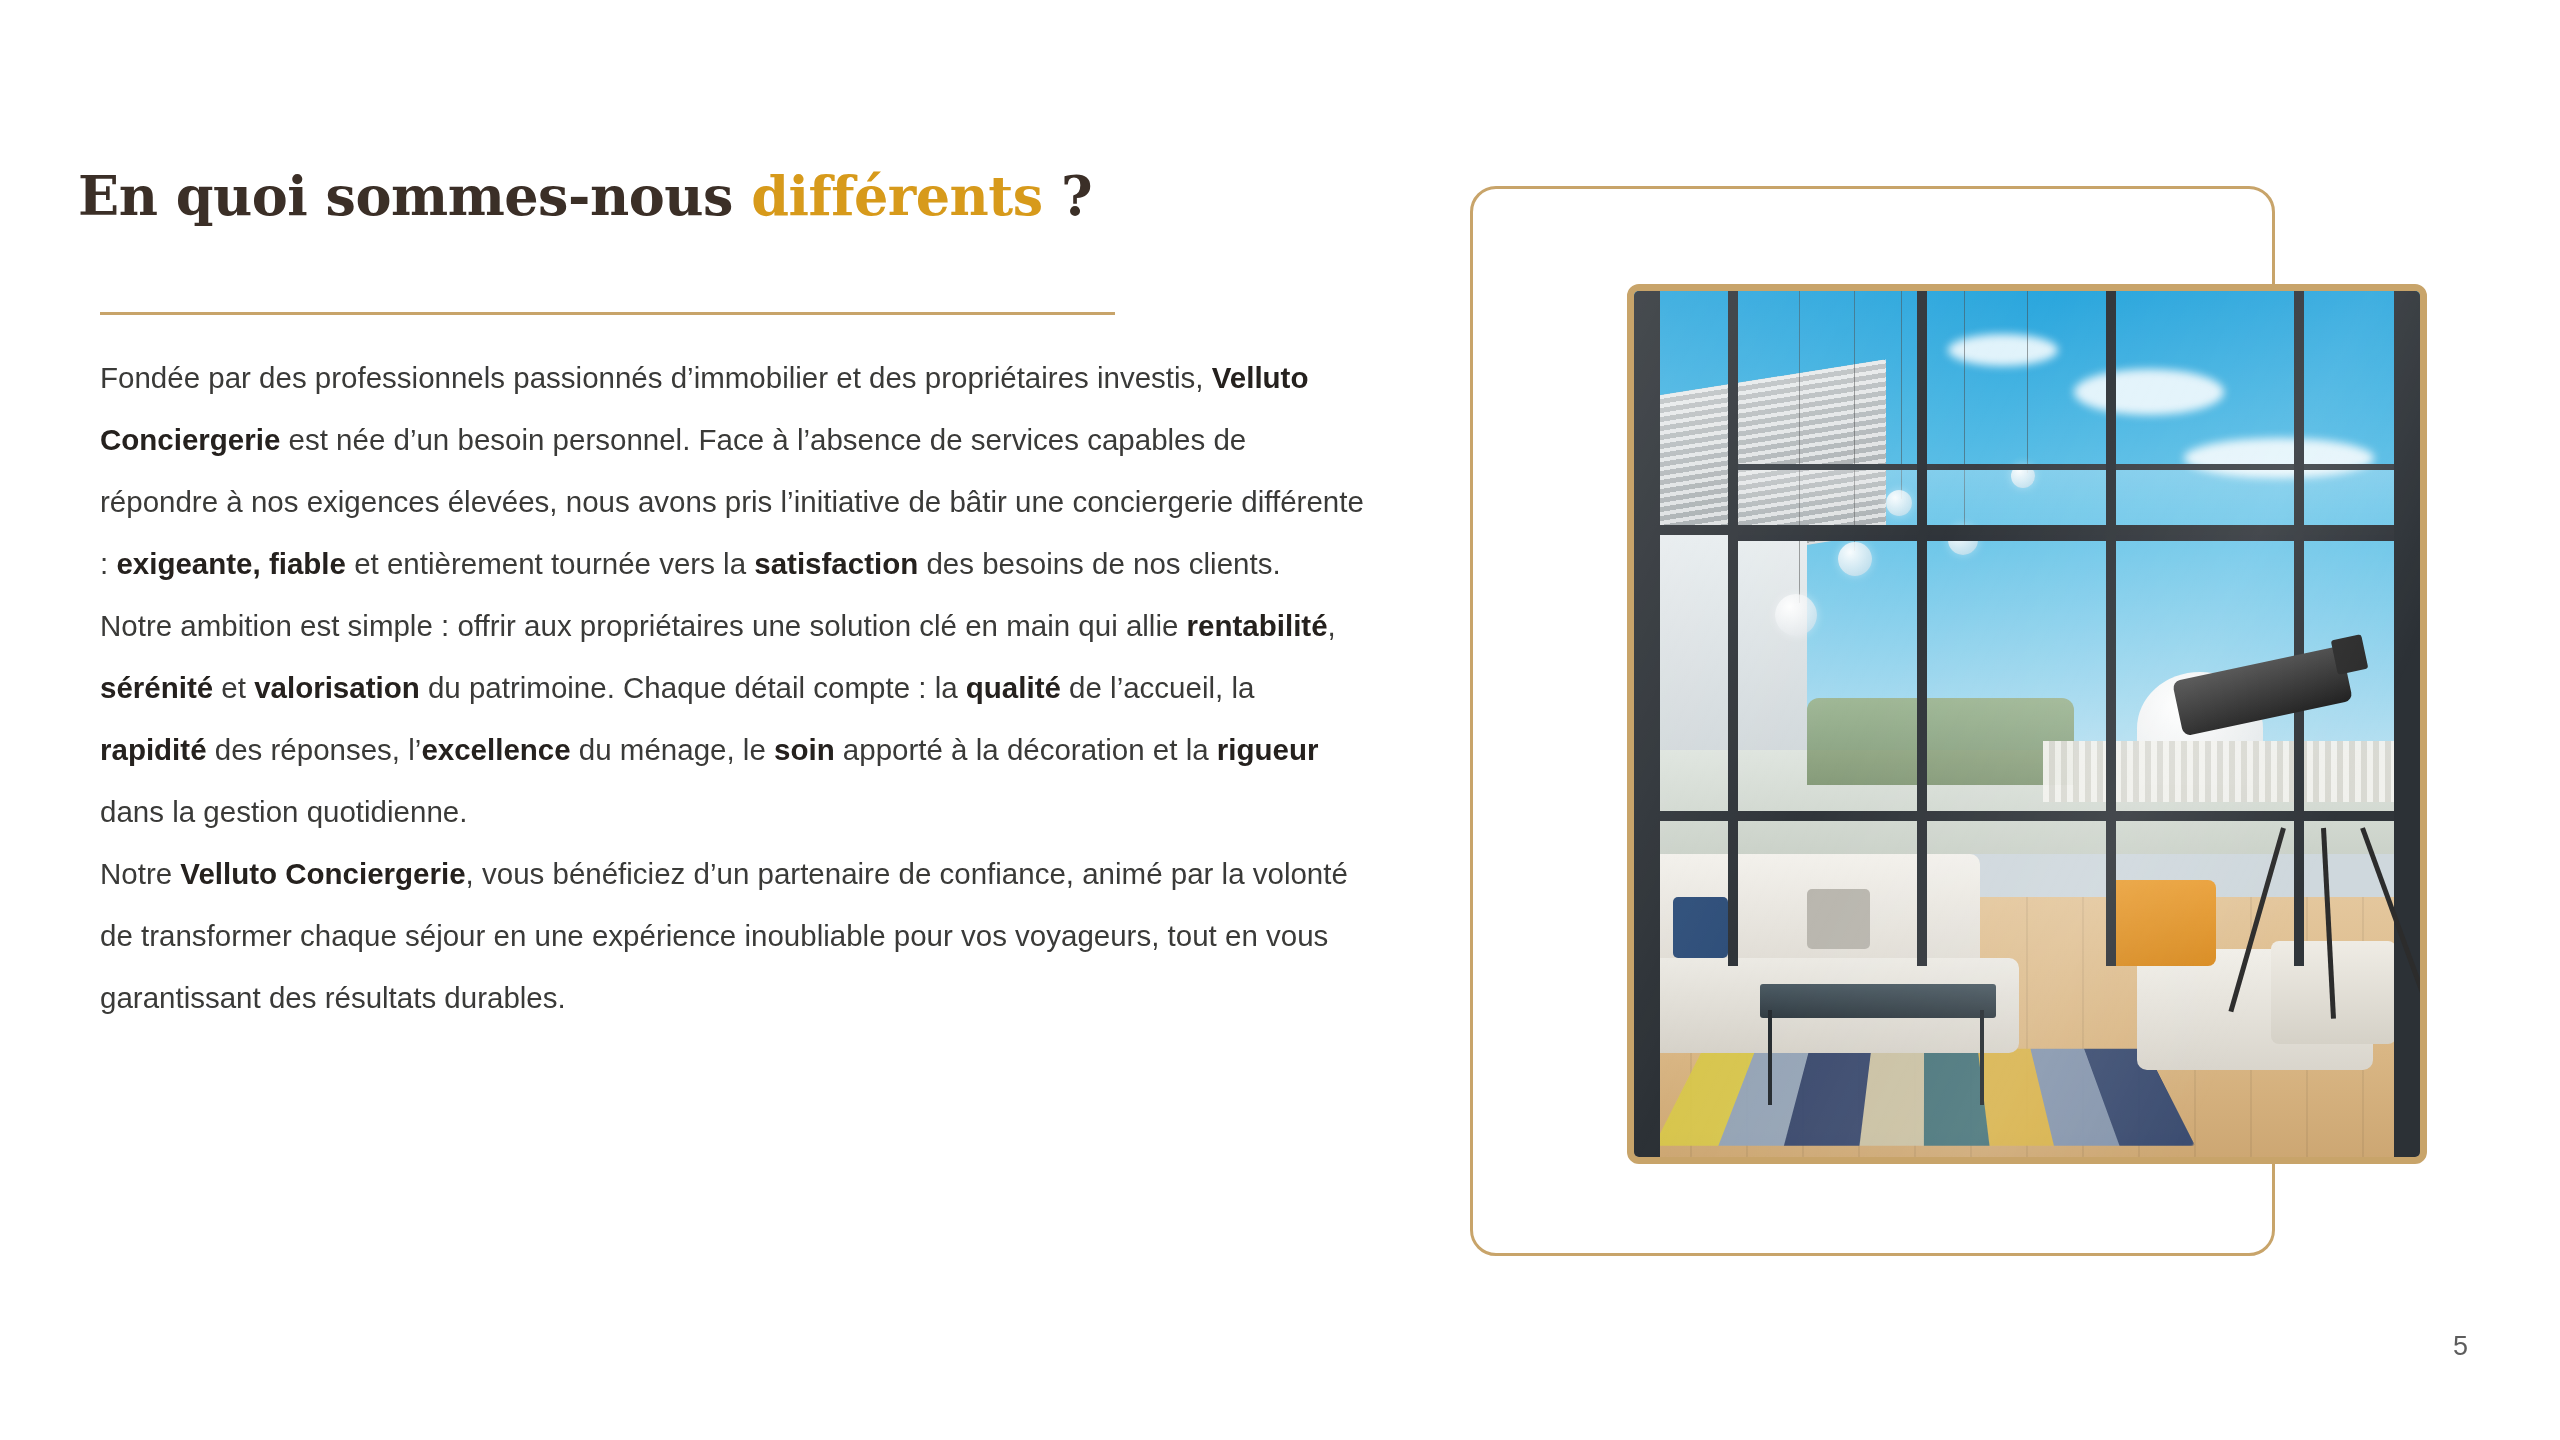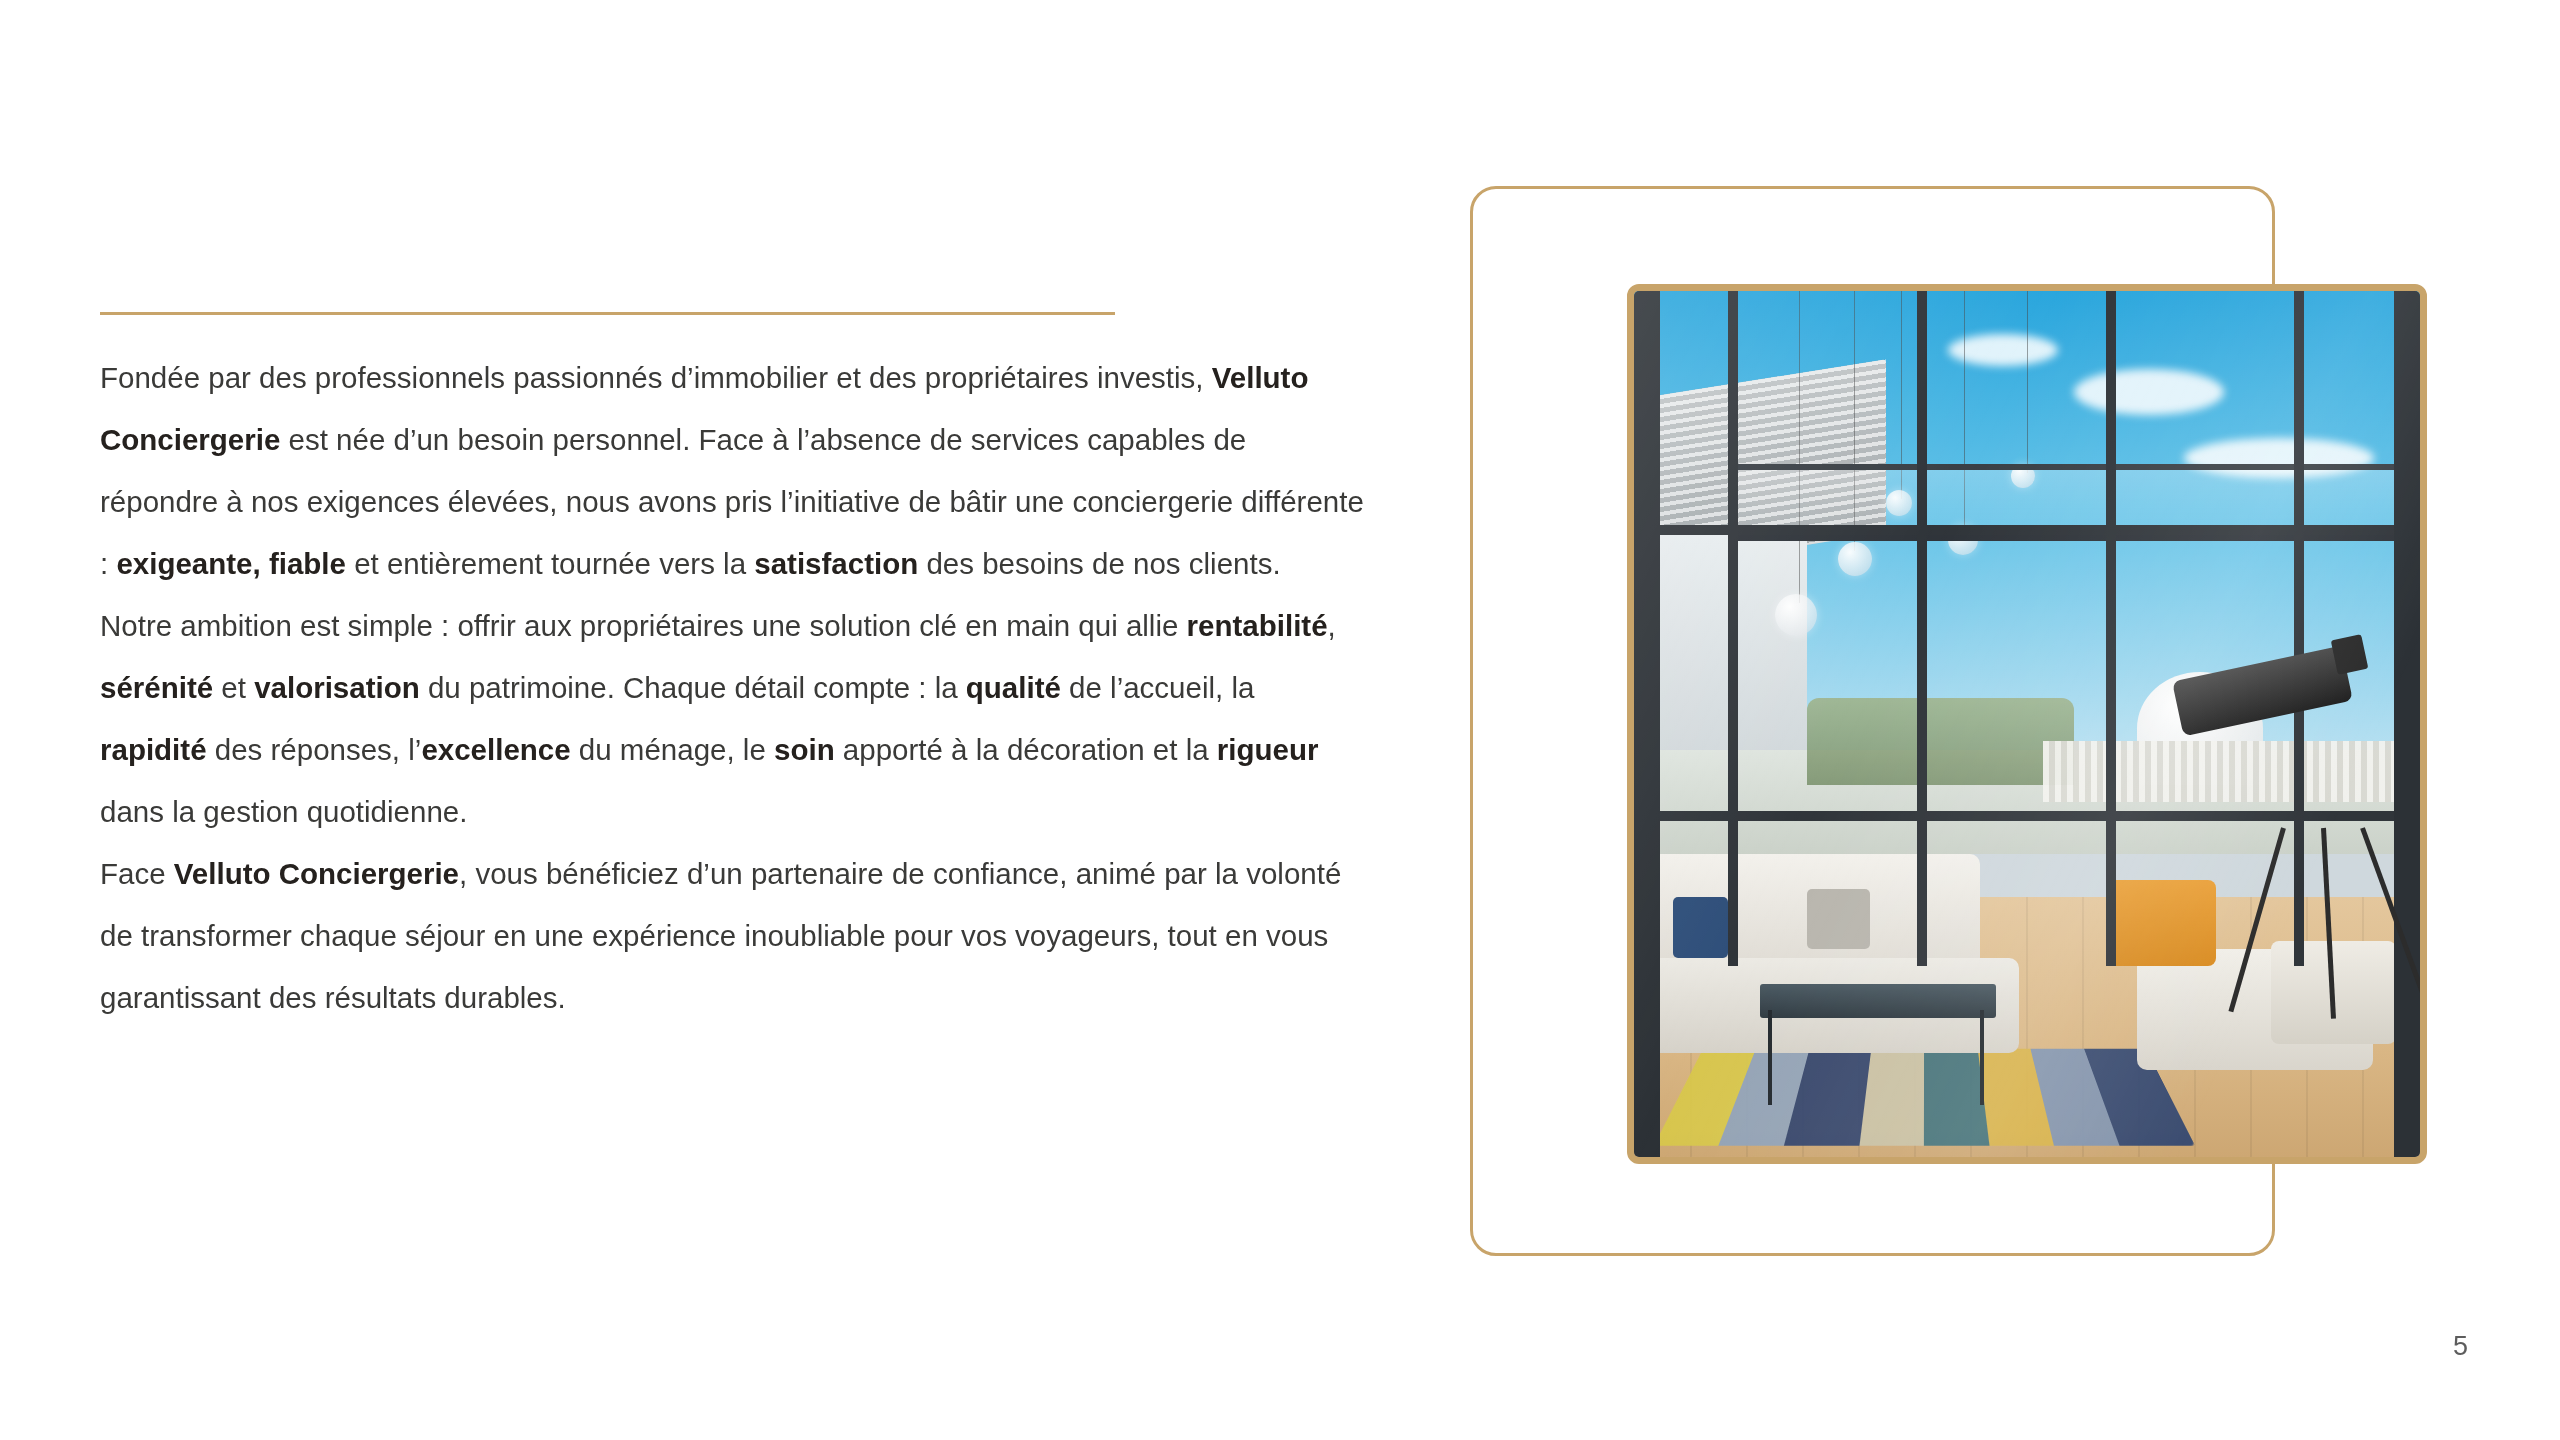--- a/index.html
+++ b/index.html
@@ -333,27 +333,30 @@
     bottom: 78px;
     font-size: 27px;
     color: #5d5d5d;
   }
 </style>
 </head>
 <body>
 
 <div class="slide">
 
+  <h1 class="title">
+    <span>En quoi sommes-nous </span><span class="accent">différents</span><span> ?</span>
+  </h1>
 
   <div class="divider"></div>
 
   <div class="body-text">
     <p><span>Fondée par des professionnels passionnés d’immobilier et des propriétaires investis, </span><b>Velluto Conciergerie</b><span> est née d’un besoin personnel. Face à l’absence de services capables de répondre à nos exigences élevées, nous avons pris l’initiative de bâtir une conciergerie différente : </span><b>exigeante, fiable</b><span> et entièrement tournée vers la </span><b>satisfaction</b><span> des besoins de nos clients.</span></p>
     <p><span>Notre ambition est simple : offrir aux propriétaires une solution clé en main qui allie </span><b>rentabilité</b><span>, </span><b>sérénité</b><span> et </span><b>valorisation</b><span> du patrimoine. Chaque détail compte : la </span><b>qualité</b><span> de l’accueil, la </span><b>rapidité</b><span> des réponses, l’</span><b>excellence</b><span> du ménage, le </span><b>soin</b><span> apporté à la décoration et la </span><b>rigueur</b><span> dans la gestion quotidienne.</span></p>
-    <p><span>Face </span><b>Velluto Conciergerie</b><span>, vous bénéficiez d’un partenaire de confiance, animé par la volonté de transformer chaque séjour en une expérience inoubliable pour vos voyageurs, tout en vous garantissant des résultats durables.</span></p>
+    <p><span>Notre </span><b>Velluto Conciergerie</b><span>, vous bénéficiez d’un partenaire de confiance, animé par la volonté de transformer chaque séjour en une expérience inoubliable pour vos voyageurs, tout en vous garantissant des résultats durables.</span></p>
   </div>
 
   <div class="image-area">
     <div class="frame-outline"></div>
 
     <div class="photo-wrap">
       <div class="photo" aria-label="Salon lumineux d’une maison moderne avec grandes baies vitrées, canapé blanc, coussin orange, tapis coloré et télescope">
 
         <div class="sky"></div>
         <div class="cloud c1"></div>

